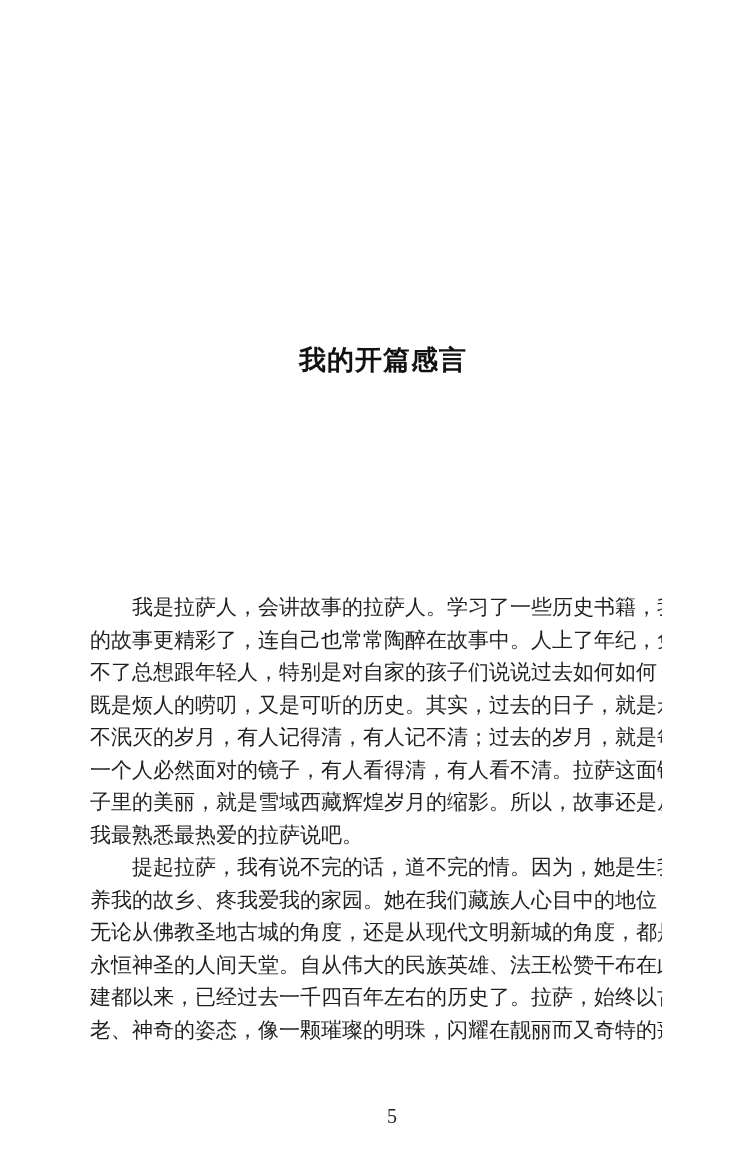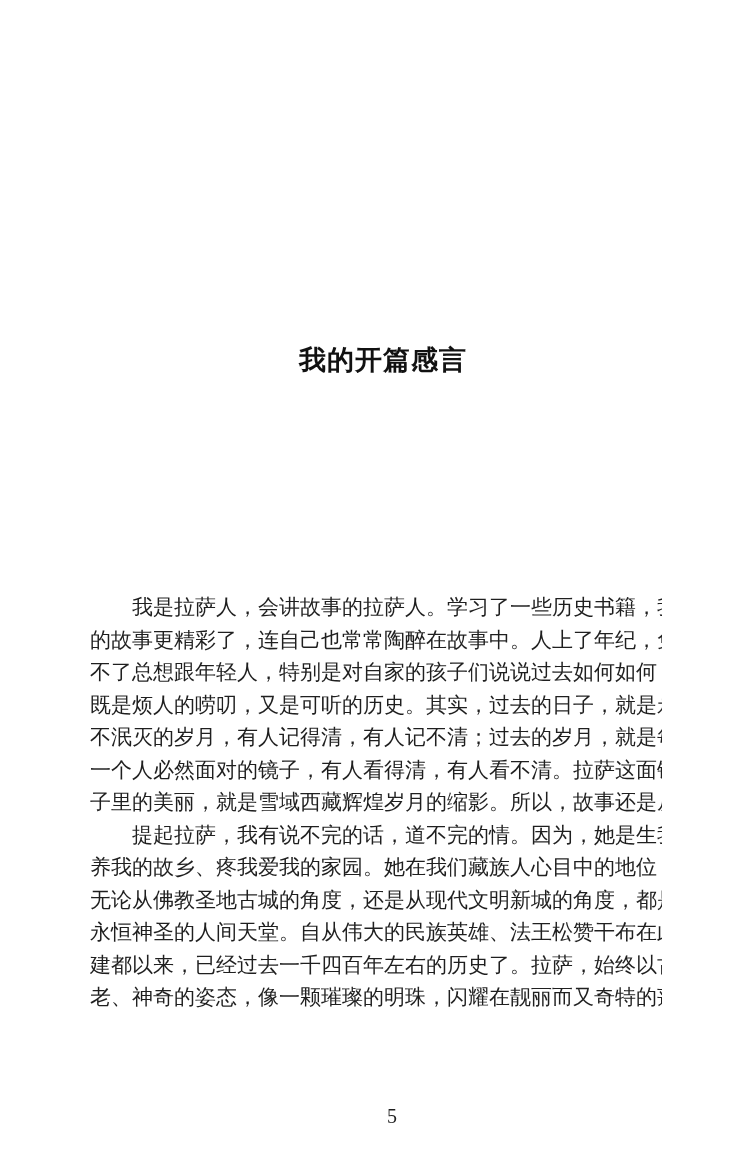--- a/index.html
+++ b/index.html
@@ -77,20 +77,21 @@
   <div class="body-text">
 
     <div class="para">
       <div class="text-line indent">我是拉萨人，会讲故事的拉萨人。学习了一些历史书籍，我</div>
       <div class="text-line">的故事更精彩了，连自己也常常陶醉在故事中。人上了年纪，免</div>
       <div class="text-line">不了总想跟年轻人，特别是对自家的孩子们说说过去如何如何，</div>
       <div class="text-line">既是烦人的唠叨，又是可听的历史。其实，过去的日子，就是永</div>
       <div class="text-line">不泯灭的岁月，有人记得清，有人记不清；过去的岁月，就是每</div>
       <div class="text-line">一个人必然面对的镜子，有人看得清，有人看不清。拉萨这面镜</div>
       <div class="text-line">子里的美丽，就是雪域西藏辉煌岁月的缩影。所以，故事还是从</div>
+      <div class="text-line para-end">我最熟悉最热爱的拉萨说吧。</div>
     </div>
 
     <div class="para">
       <div class="text-line indent">提起拉萨，我有说不完的话，道不完的情。因为，她是生我</div>
       <div class="text-line">养我的故乡、疼我爱我的家园。她在我们藏族人心目中的地位，</div>
       <div class="text-line">无论从佛教圣地古城的角度，还是从现代文明新城的角度，都是</div>
       <div class="text-line">永恒神圣的人间天堂。自从伟大的民族英雄、法王松赞干布在此</div>
       <div class="text-line">建都以来，已经过去一千四百年左右的历史了。拉萨，始终以古</div>
       <div class="text-line">老、神奇的姿态，像一颗璀璨的明珠，闪耀在靓丽而又奇特的莲</div>
     </div>

